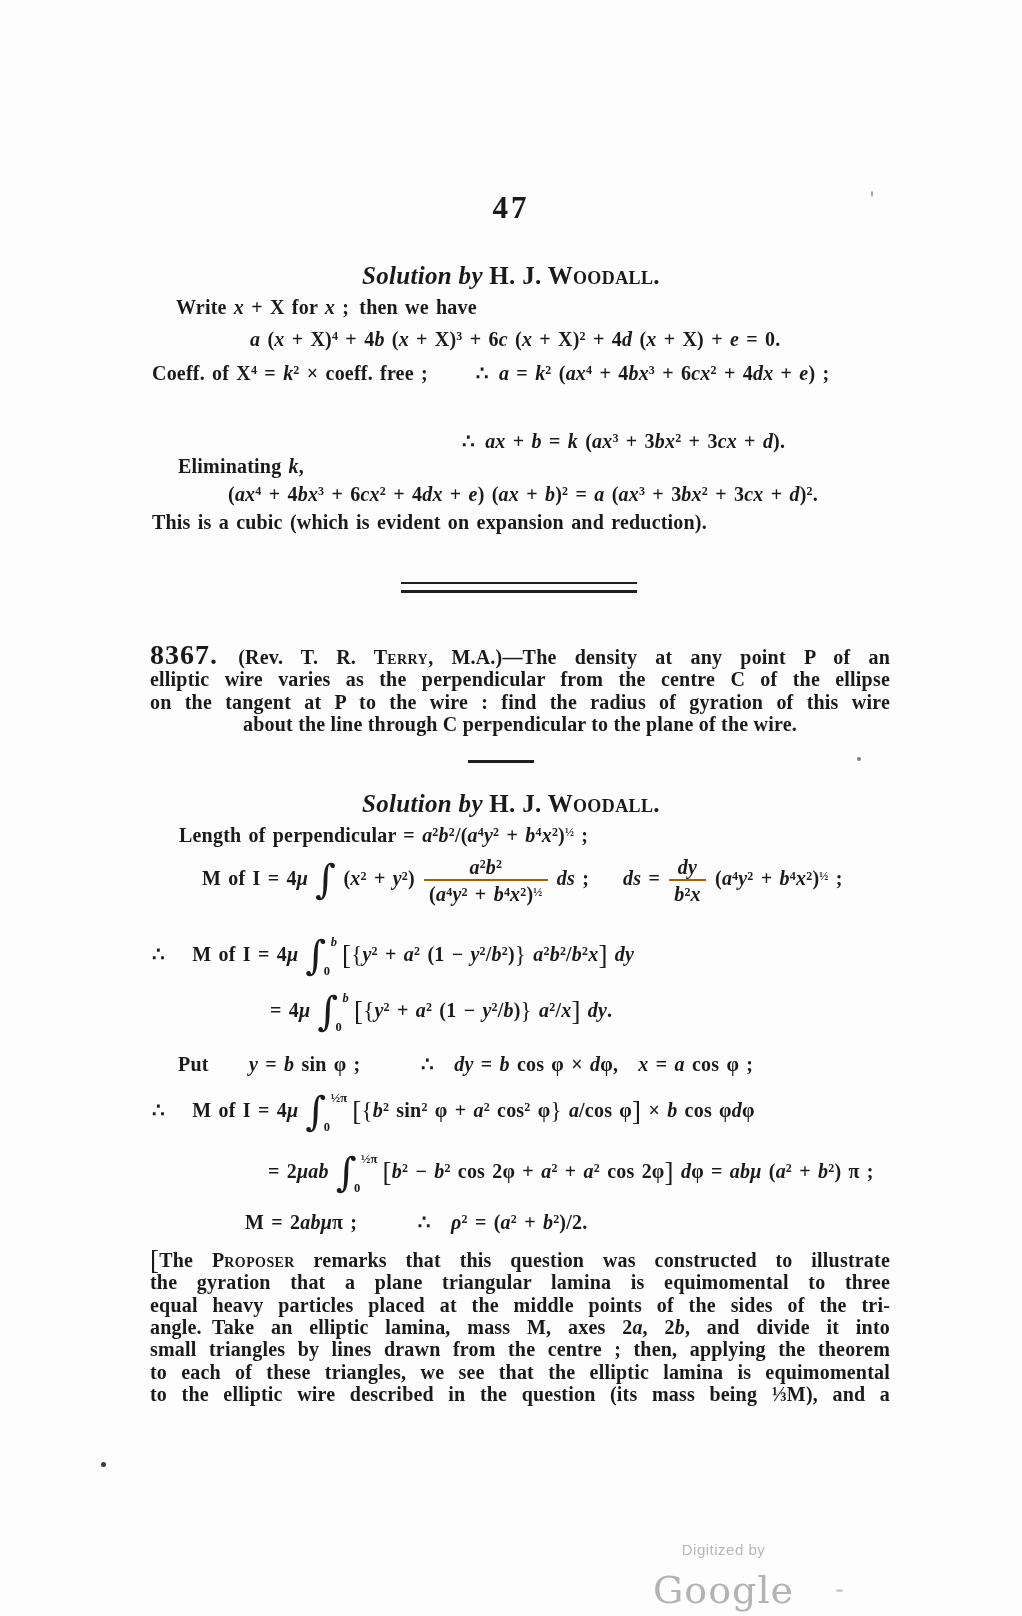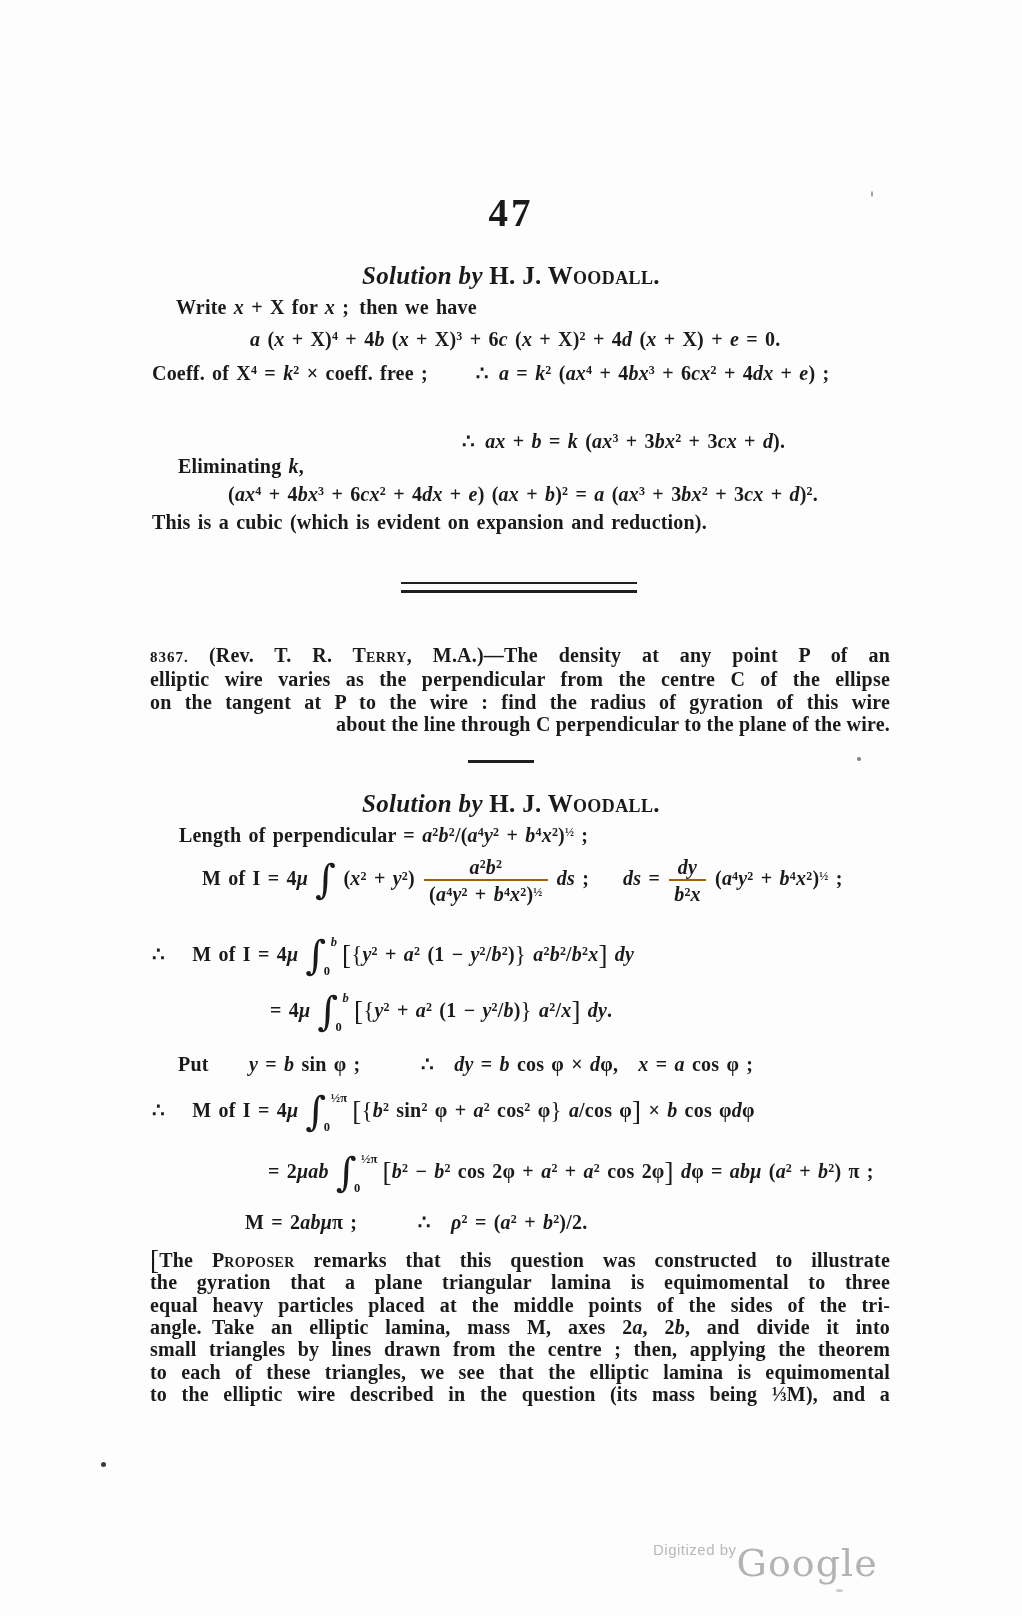--- a/index.html
+++ b/index.html
@@ -6,45 +6,45 @@
   .page {
     position:relative; width:1022px; height:1616px; background:#fdfdfd;
     overflow:hidden; font-family:"Liberation Serif","DejaVu Serif",serif;
     color:#1a1a1a; font-weight:700;
   }
   .abs { position:absolute; }
   .center { left:0; width:100%; text-align:center; }
   .math { font-size:20px; white-space:nowrap; word-spacing:2px; letter-spacing:0.2px; line-height:1.15; }
   .para { font-size:20px; line-height:22.3px; letter-spacing:0.2px; }
   .jline { display:block; text-align:justify; text-align-last:justify; }
-  .jlast { display:block; text-align:right; text-align-last:auto; }
-  .pageno { font-size:39px; letter-spacing:3px; }
+  .jlast { display:block; text-align:center; text-align-last:auto; }
+  .pageno { font-size:31px; letter-spacing:3px; }
   .header { font-size:25px; letter-spacing:0.3px; }
   .sc { font-variant:small-caps; letter-spacing:0.4px; }
   sup { font-size:0.60em; line-height:0; vertical-align:baseline; position:relative; top:-0.48em; }
   i { font-style:italic; }
-  .qnum { font-size:15px; letter-spacing:1px; }
+  .qnum { font-size:28px; letter-spacing:1px; }
   .lbrack { font-size:1.35em; font-weight:400; vertical-align:-0.08em; }
   .big { font-size:1.35em; font-weight:400; vertical-align:-0.10em; }
   .brc { font-size:1.15em; font-weight:400; vertical-align:-0.05em; }
   .int { font-family:"DejaVu Serif",serif; font-size:40px; font-weight:400;
          vertical-align:middle; line-height:1; position:relative; top:-2px; }
   .ilim { display:inline-block; vertical-align:middle; font-size:12.5px; line-height:1;
           text-align:left; margin:0 5px 0 -3px; font-weight:700; }
   .ilim .iu { display:block; margin:0 0 16px 7px; }
   .ilim .il { display:block; margin-left:0; }
   .frac { display:inline-block; vertical-align:middle; text-align:center; line-height:1.12;
           margin:0 2px; }
   .frac .fn { display:block; padding:0 5px 1px; border-bottom:2px solid #a16207; }
   .frac .fd { display:block; padding:2px 5px 0; }
   .row { display:flex; align-items:center; }
   .rule-double { border-top:2.5px solid #1f1f1f; border-bottom:3px solid #1f1f1f; height:6px; }
   .rule-short { border-top:3px solid #1f1f1f; height:0; }
   .speck { border-radius:50%; }
-  .wm { display:flex; align-items:flex-start; gap:0; font-weight:400; }
+  .wm { display:flex; align-items:center; gap:10px; font-weight:400;flex-direction:column; }
   .wm-prefix { font-family:"Liberation Sans",sans-serif; font-size:15px; color:#b8b8b8; letter-spacing:0.5px; }
   .wm-logo { font-family:"DejaVu Serif",serif; font-size:38px; color:#b3b3b3; letter-spacing:1px; }
 </style>
 </head>
 <body>
 
 <div class="page">
 
   <div class="abs center pageno" style="top:190px;">47</div>
 

